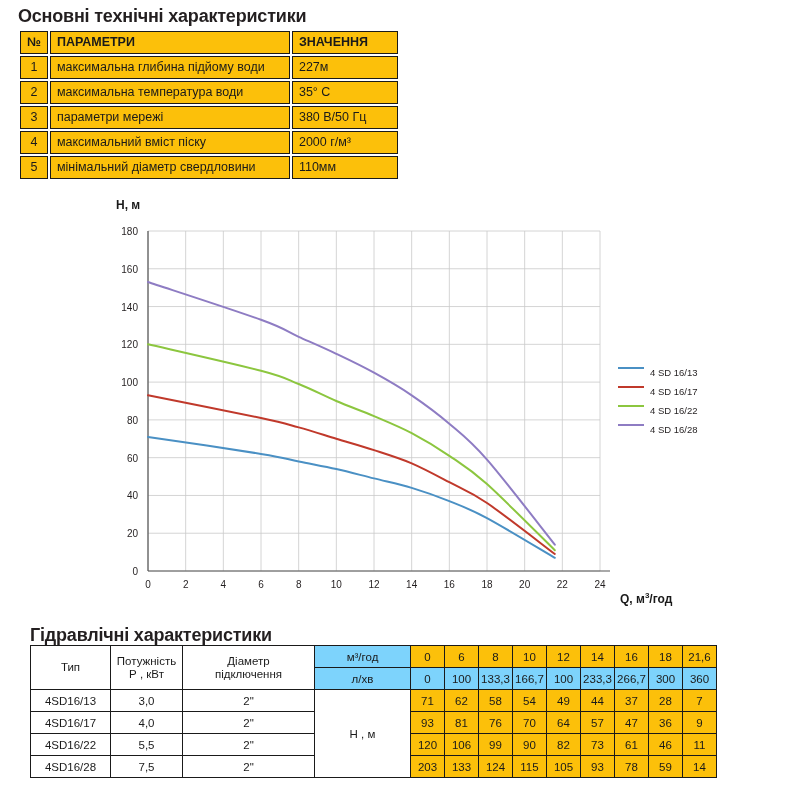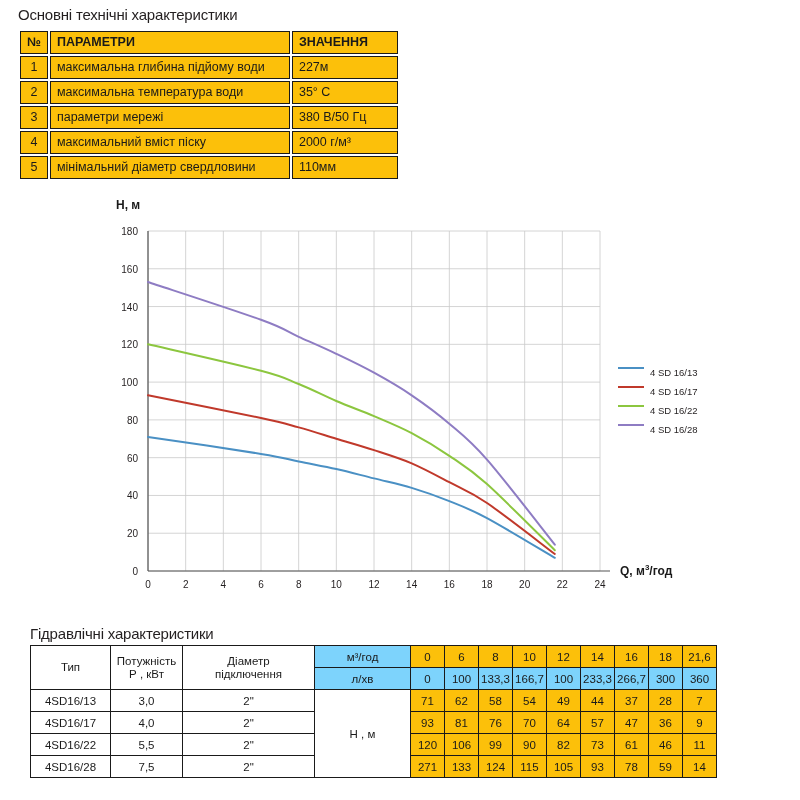--- a/index.html
+++ b/index.html
@@ -7,22 +7,22 @@
     margin: 0; padding: 0;
     width: 800px; height: 800px;
     background: #ffffff;
     font-family: "Liberation Sans", sans-serif;
     color: #1a1a1a;
   }
   .page { position: relative; width: 800px; height: 800px; overflow: hidden; }
 
   
   .section-title {
-    font-size: 15px;
-    font-weight: normal;
+    font-size: 18px;
+    font-weight: bold;
     color: #231f20;
     letter-spacing: -0.2px;
   }
   #spec-title { position: absolute; left: 18px; top: 6px; }
   #hydro-title { position: absolute; left: 30px; top: 625px; }
 
   
   #spec-table {
     position: absolute; left: 18px; top: 29px;
     border-collapse: separate;
@@ -43,21 +43,21 @@
   #spec-table tr.head td { font-weight: bold; }
   sup { font-size: 8px; vertical-align: super; }
 
   
   #chart-area { position: absolute; left: 0; top: 195px; width: 800px; height: 420px; }
   #axis-label-y {
     position: absolute; left: 116px; top: 3px;
     font-size: 12px; font-weight: bold;
   }
   #axis-label-x {
-    position: absolute; left: 620px; top: 368px;
+    position: absolute; left: 620px; top: 396px;
     font-size: 12px; font-weight: bold;
   }
   #chart-svg { position: absolute; left: 0; top: 0; }
   .legend { position: absolute; left: 618px; top: 172px; font-size: 9.5px; }
   .legend-row { display: flex; height: 19px; }
   .legend-swatch { width: 26px; height: 2px; margin-right: 6px; display: inline-block; }
   .legend-label { color: #231f20; }
 
   
   #hydro-table {
@@ -278,21 +278,21 @@
         <td class="yellow c-v">82</td>
         <td class="yellow c-v">73</td>
         <td class="yellow c-v">61</td>
         <td class="yellow c-v">46</td>
         <td class="yellow c-v">11</td>
       </tr>
       <tr>
         <td class="c-type">4SD16/28</td>
         <td class="c-pow">7,5</td>
         <td class="c-dia">2"</td>
-        <td class="yellow c-v">271</td>
+        <td class="yellow c-v">203</td>
         <td class="yellow c-v">133</td>
         <td class="yellow c-v">124</td>
         <td class="yellow c-v">115</td>
         <td class="yellow c-v">105</td>
         <td class="yellow c-v">93</td>
         <td class="yellow c-v">78</td>
         <td class="yellow c-v">59</td>
         <td class="yellow c-v">14</td>
       </tr>
     </tbody>

